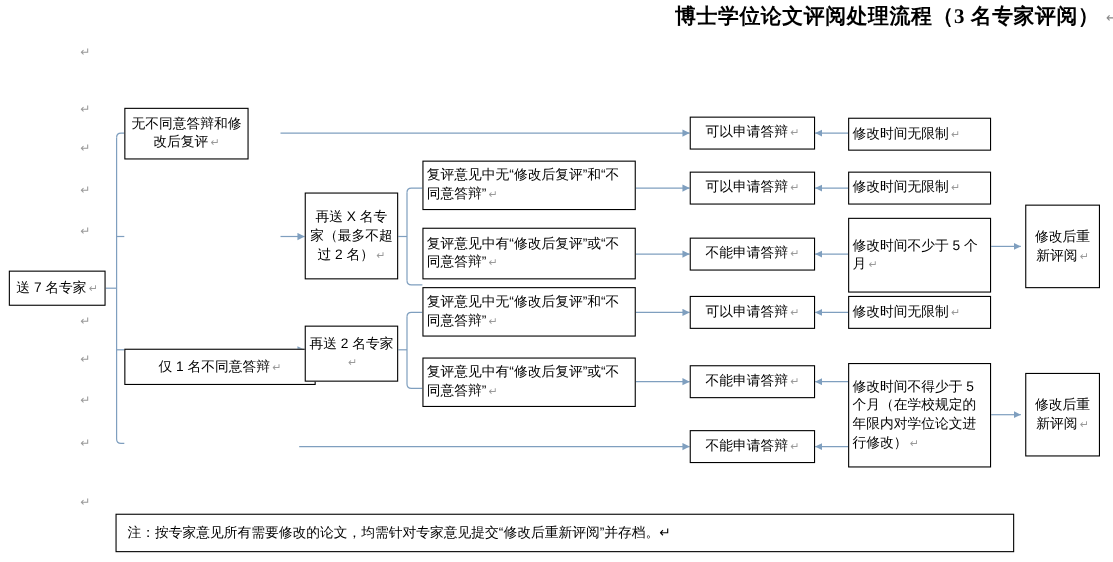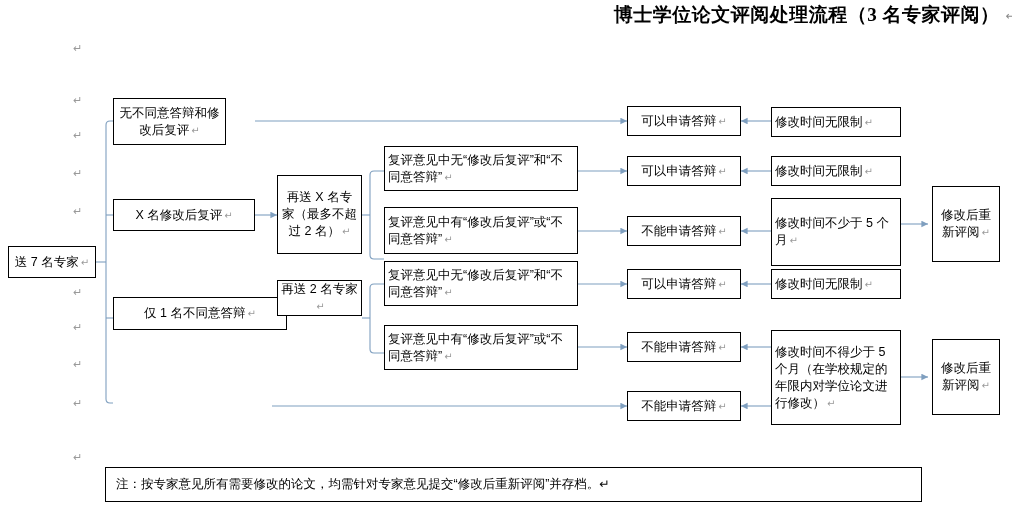--- a/index.html
+++ b/index.html
@@ -124,34 +124,31 @@
   </svg>
 
   <div class="box" style="left:8px;top:246px;width:88px;height:32px">
     <span class="txt"><span>送 7 名专家</span><span class="pil">↵</span></span>
   </div>
 
   <div class="box" style="left:113px;top:98px;width:113px;height:47px">
     <span class="txt"><span>无不同意答辩和修改后复评</span><span class="pil">↵</span></span>
   </div>
 
-  <div class="box" style="left:113px;top:199px;width:142px;height:32px">
-    <span class="txt"><span>X 名修改后复评</span><span class="pil">↵</span></span>
-  </div>
-
-  <div class="box" style="left:113px;top:297px;width:174px;height:33px">
+
+  <div class="box" style="left:113px;top:317px;width:174px;height:33px">
     <span class="txt"><span>仅 1 名不同意答辩</span><span class="pil">↵</span></span>
   </div>
 
 
   <div class="box" style="left:277px;top:175px;width:85px;height:79px">
     <span class="txt"><span>再送 X 名专家（最多不超过 2 名）</span><span class="pil">↵</span></span>
   </div>
 
-  <div class="box" style="left:277px;top:280px;width:85px;height:36px">
+  <div class="box" style="left:277px;top:296px;width:85px;height:51px">
     <span class="txt"><span>再送 2 名专家</span><span class="pil">↵</span></span>
   </div>
 
   <div class="box left-al" style="left:384px;top:146px;width:194px;height:45px">
     <span class="txt"><span>复评意见中无“修改后复评”和“不同意答辩”</span><span class="pil">↵</span></span>
   </div>
 
   <div class="box left-al" style="left:384px;top:207px;width:194px;height:47px">
     <span class="txt"><span>复评意见中有“修改后复评”或“不同意答辩”</span><span class="pil">↵</span></span>
   </div>

